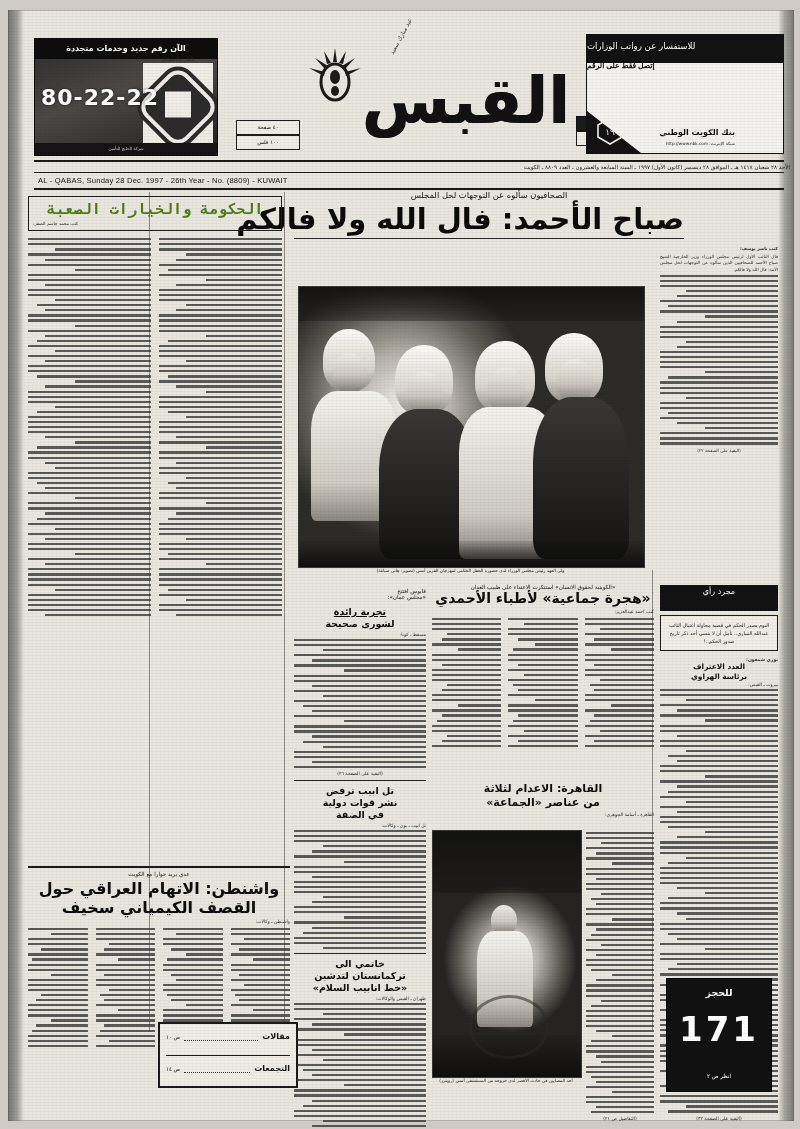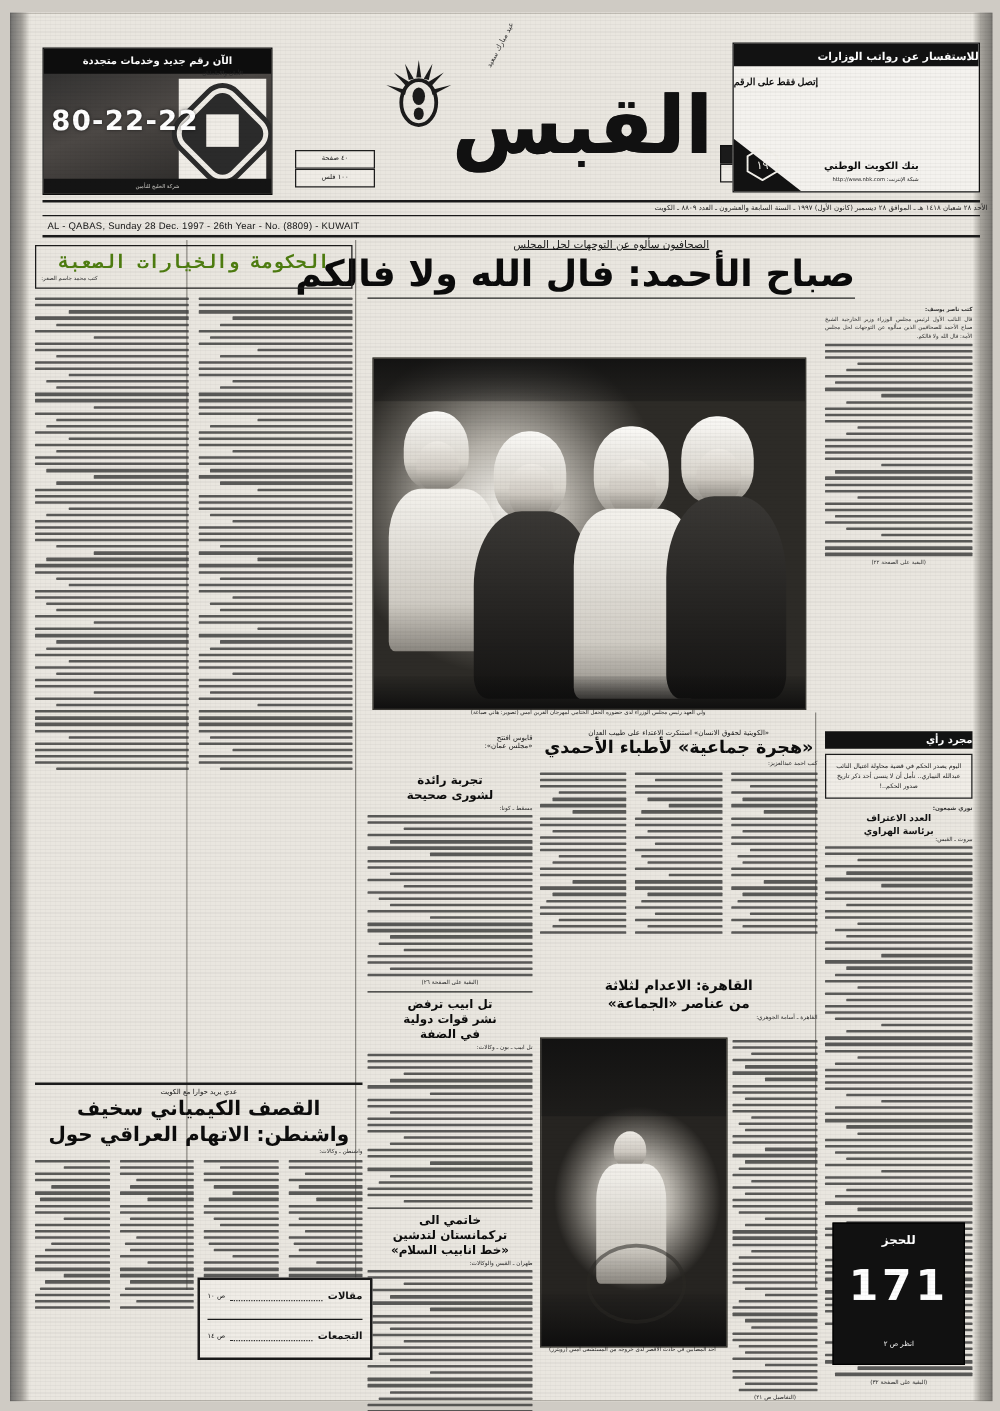--- a/index.html
+++ b/index.html
@@ -88,23 +88,23 @@
   #ad-left .foot{
     position:absolute;left:0;right:0;bottom:0;height:12px;
     background:#141414;color:#cfcdc8;font-size:4.2px;line-height:12px;text-align:center;
   }
 
   #ad-right{
     right:6px;top:10px;width:196px;height:118px;
     background:#f4f2ee;border:1px solid #111;
   }
   #ad-right .hdr{
-    position:absolute;left:0;right:0;top:0;height:18px;
+    position:absolute;left:0;right:0;top:0;height:28px;
     background:#121212;color:#fff;
-    font-size:8.6px;line-height:22px;text-align:right;font-weight:bold;
+    font-size:8.6px;line-height:22px;text-align:left;font-weight:normal;
   }
   #ad-right .sub{
     position:absolute;left:0;right:0;top:26px;
     font-size:7.6px;text-align:left;color:#101010;font-weight:bold;font-family:Liberation Serif, serif;
   }
   #ad-right .num{
     position:absolute;left:0;right:0;top:44px;
     font-size:25px;text-align:center;color:#0a0a0a;font-weight:bold;letter-spacing:2px;
   }
   #ad-right .bank{
@@ -170,21 +170,21 @@
   #mast-rule-2{position:absolute;left:10px;right:6px;top:148px;height:1px;background:#1a1a1a;}
   #mast-rule-3{position:absolute;left:10px;right:6px;top:164px;height:2px;background:#1a1a1a;}
 
   
   .vline{position:absolute;width:1px;background:#8d8a84;}
 
   
   #lead{position:absolute;left:286px;top:180px;width:390px;}
   #lead .kicker{
     font-size:8.4px;color:#161616;text-align:center;
-    letter-spacing:2.2px;white-space:nowrap;text-decoration:underline;
+    letter-spacing:2.2px;white-space:nowrap;
   }
   #lead h1{
     margin:4px 0 2px;
     font-size:29px;line-height:31px;color:#0b0b0b;
     text-align:center;font-weight:bold;letter-spacing:-.5px;
     white-space:nowrap;
   }
   #lead .sub{
     margin-top:5px;
     font-size:11px;color:#131313;text-align:center;
@@ -254,22 +254,22 @@
   .lines i:nth-child(5n){width:86%;}
   .lines i:nth-child(7n){width:93%;}
   .lines i.short{width:62%;}
   .lines i.mid{width:78%;}
 
   .col-box{position:absolute;}
 
   
   #rail{position:absolute;right:16px;top:575px;width:118px;}
   .rail-banner{
-    height:14px;background:#121212;color:#fff;
-    font-size:8px;line-height:14px;text-align:right;font-weight:bold;
+    height:26px;background:#121212;color:#fff;
+    font-size:8px;line-height:14px;text-align:center;font-weight:normal;
     letter-spacing:.5px;
   }
   .quote-box{
     margin-top:4px;border:1px solid #1c1c1c;background:#f0ede7;
     padding:5px 6px;font-size:5px;line-height:8px;color:#1f1f1f;text-align:center;
   }
   #hotel-ad{
     position:absolute;right:22px;top:968px;width:104px;height:112px;
     background:#111;color:#fff;border:1px solid #000;
   }
@@ -594,21 +594,21 @@
             <i></i>
         </div>
       </div>
     </div>
 
     <div class="col-box" style="left:286px;top:578px;width:132px;">
 
       <div>
         <div class="hl-kicker" style="text-align:right;">قابوس افتتح</div>
         <div class="hl-kicker" style="text-align:right;">«مجلس عمان»:</div>
-        <div class="hl-mid" style="margin-top:19px;">تجربة رائدة</div>
+        <div class="hl-mid" style="margin-top:6px;text-decoration:underline;">تجربة رائدة</div>
         <div class="hl-mid">لشورى صحيحة</div>
         <div class="src" style="margin-top:2px;text-align:right;">مسقط ـ كونا:</div>
         <div class="lines">
           <i></i>
             <i></i>
             <i class="mid"></i>
             <i></i>
             <i></i>
             <i></i>
             <i class="short"></i>
@@ -878,22 +878,22 @@
           <i></i>
           <i></i>
           <i></i>
       </div>
       <div class="src">(التفاصيل ص ٢١)</div>
     </div>
 
     <div class="col-box" style="left:20px;top:856px;width:262px;">
       <div class="rule-thick" style="margin-bottom:3px;"></div>
       <div class="hl-kicker" style="letter-spacing:2px;">عدي يريد حوارا مع الكويت</div>
+      <div class="hl2" style="font-size:16px;line-height:19px;margin-top:2px;">واشنطن: الاتهام العراقي حول</div>
       <div class="hl2" style="font-size:16px;line-height:19px;">القصف الكيمياني سخيف</div>
-      <div class="hl2" style="font-size:16px;line-height:19px;margin-top:2px;">واشنطن: الاتهام العراقي حول</div>
       <div class="src" style="text-align:right;margin-top:2px;">واشنطن ـ وكالات:</div>
       <div style="display:flex;gap:8px;margin-top:2px;">
         <div style="flex:1;" class="lines">
           <i></i>
             <i></i>
             <i class="mid"></i>
             <i></i>
             <i></i>
             <i></i>
             <i class="short"></i>

